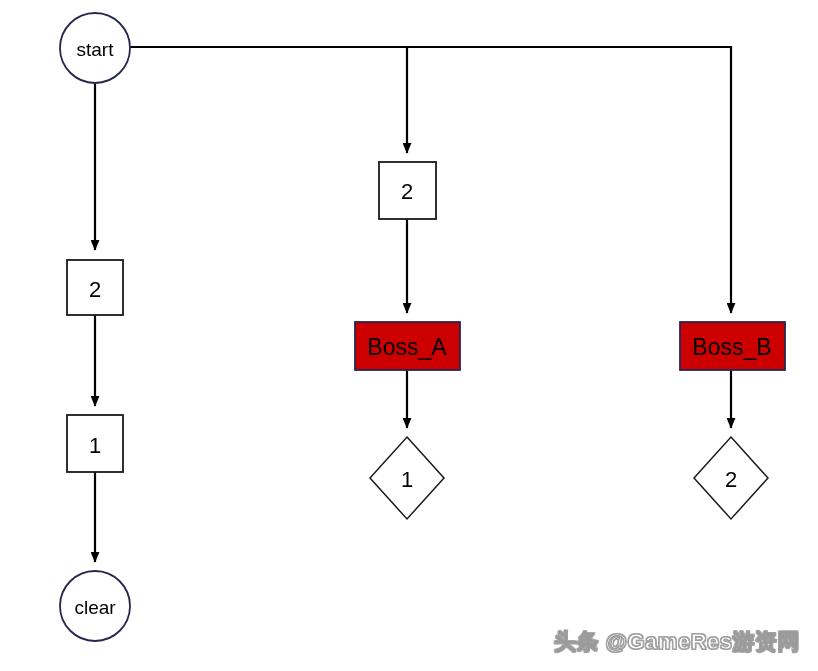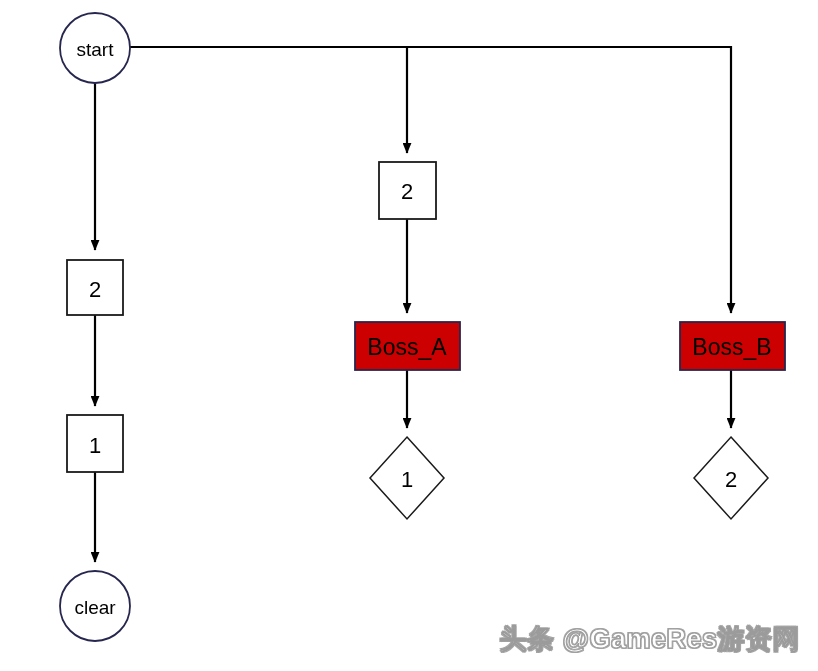--- a/index.html
+++ b/index.html
@@ -33,21 +33,21 @@
   .label-terminal { font-size: 19px; }
   .label-box      { font-size: 22px; }
   .label-boss     { font-size: 23px; }
   .label-diamond  { font-size: 22px; }
 
   .watermark {
     position: absolute;
     right: 18px;
     bottom: 14px;
     font-family: "Liberation Sans", "DejaVu Sans", sans-serif;
-    font-size: 27px;
+    font-size: 22px;
     font-weight: bold;
     color: #ffffff;
     letter-spacing: 0.5px;
     -webkit-text-stroke: 1px #9b9b9b;
     text-shadow:
       -1px -1px 0 #a8a8a8,
        1px -1px 0 #a8a8a8,
       -1px  1px 0 #a8a8a8,
        1px  1px 0 #a8a8a8;
     white-space: nowrap;

